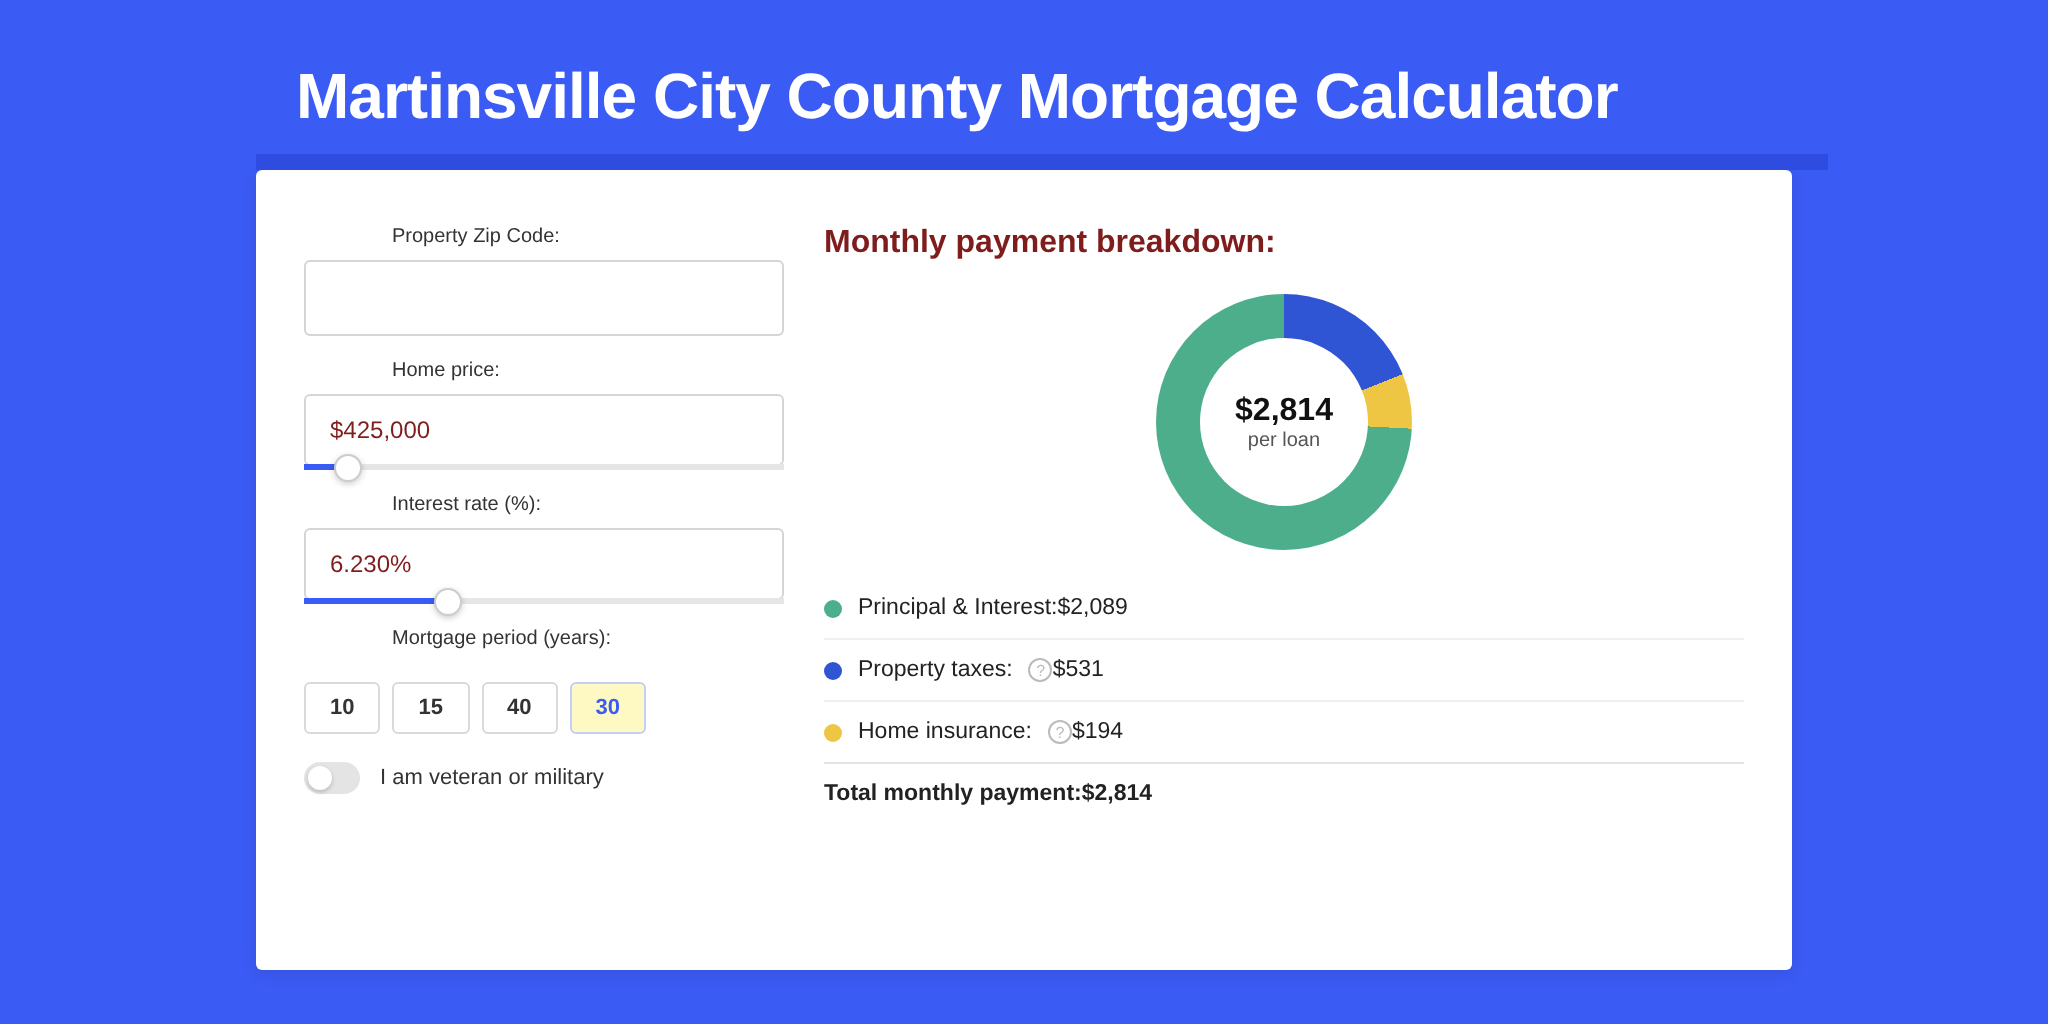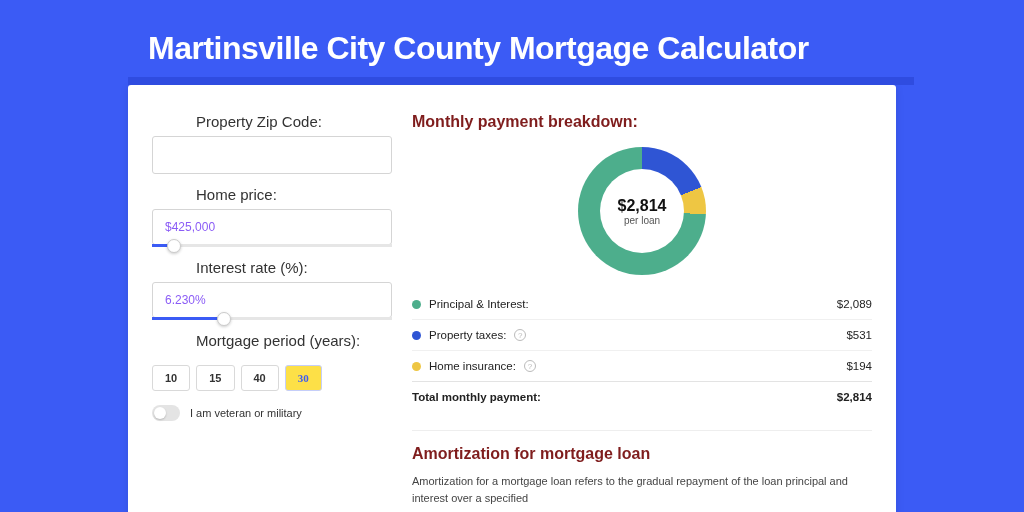--- a/index.html
+++ b/index.html
@@ -32,32 +32,32 @@
     content: "";
     position: absolute;
     top: -8px; left: 0; right: -18px;
     height: 8px;
     background: #2F4CE0;
   }
   .left-col { width: 240px; flex-shrink: 0; }
   .right-col { flex: 1; min-width: 0; }
 
   .field-label {
-    font-size: 15px;
+    font-size: 10px;
     color: #333;
     margin-bottom: 6px;
     padding-left: 44px;
   }
   .text-input {
     width: 100%;
     border: 1px solid #d5d5d5;
     border-radius: 3px;
     padding: 10px 12px;
     font-size: 12px;
-    color: #8b5cf6;
+    color: #7f1d1d;
     background: #fff;
   }
   .field { margin-bottom: 12px; }
   .slider-track {
     height: 3px;
     background: #e6e6e6;
     margin-top: -1px;
     position: relative;
   }
   .slider-fill {
@@ -84,24 +84,23 @@
     border: 1px solid #d9d9d9;
     border-radius: 3px;
     padding: 6px 12px;
     font-size: 11px;
     font-weight: 600;
     color: #333;
     background: #fff;
     cursor: pointer;
   }
   .period-btn.active {
-    background: #fde047;
+    background: #fef9c3;
     border-color: #c5cef9;
     color: #3B5BF5;
-    font-family: Liberation Serif, serif;
   }
 
   .toggle-row {
     display: flex;
     align-items: center;
     gap: 10px;
     margin-top: 14px;
   }
   .toggle {
     width: 28px; height: 16px;
@@ -156,21 +155,21 @@
     align-items: center;
     justify-content: center;
     z-index: 1;
   }
   .donut-amount { font-size: 16px; font-weight: 700; color: #111; }
   .donut-sub { font-size: 10px; color: #555; }
 
   .legend-row {
     display: flex;
     align-items: center;
-    justify-content: space-between;
+    justify-content: flex-start;
     padding: 9px 0;
     border-top: 1px solid #f0f0f0;
     font-size: 11.5px;
     color: #222;
   }
   .legend-row:first-of-type { border-top: none; }
   .legend-left { display: flex; align-items: center; gap: 8px; }
   .swatch { width: 9px; height: 9px; border-radius: 50%; }
   .info-icon {
     width: 12px; height: 12px;
@@ -291,19 +290,15 @@
       </div>
 
       <div class="legend-row total">
         <div class="legend-left">
           <span>Total monthly payment:</span>
         </div>
         <span class="legend-val">$2,814</span>
       </div>
     </div>
 
-    <div class="amort">
-      <div class="section-title">Amortization for mortgage loan</div>
-      <p>Amortization for a mortgage loan refers to the gradual repayment of the loan principal and interest over a specified</p>
-    </div>
 
   </div>
 </div>
 
 </body></html>

